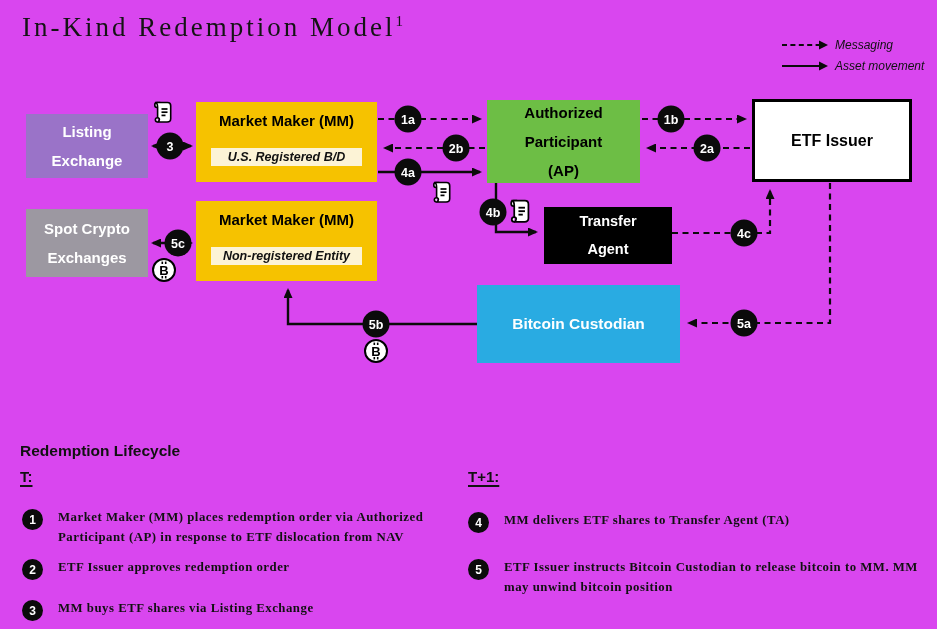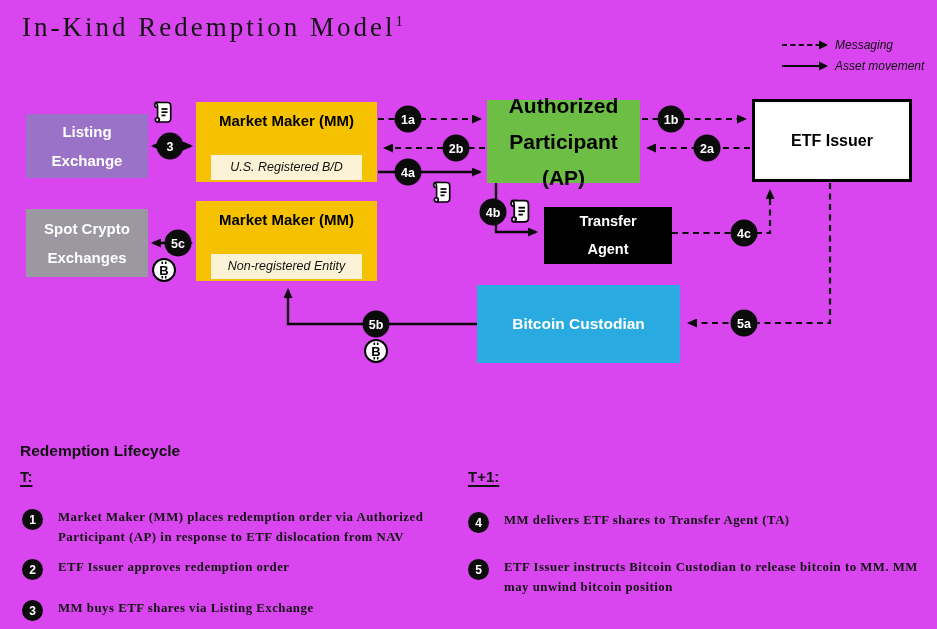--- a/index.html
+++ b/index.html
@@ -18,24 +18,24 @@
   svg.wires{position:absolute;left:0;top:0;width:937px;height:629px;z-index:1;pointer-events:none;}
   
   .box{position:absolute;display:flex;flex-direction:column;align-items:center;justify-content:center;
        text-align:center;font-weight:bold;z-index:2;line-height:1.2;gap:11px;}
   .box-listing{left:26px;top:114px;width:122px;height:64px;background:var(--purple,#9A73C8);color:#fff;font-size:15px;}
   .box-spot{left:26px;top:209px;width:122px;height:68px;background:var(--gray,#9C98A1);color:#fff;font-size:15px;text-align:right;}
   .box-mm{left:196px;width:181px;height:80px;background:var(--yellow,#F6C200);color:#000;
           justify-content:flex-start;padding-top:0;}
   .box-mm1{top:102px;} .box-mm2{top:201px;}
   .mm-title{font-size:15px;margin-top:10px;}
-  .mm-sub{margin-top:14px;width:151px;height:25px;background:var(--cream,#FCF3D6);
+  .mm-sub{margin-top:7px;width:151px;height:18px;background:var(--cream,#FCF3D6);
           display:flex;align-items:center;justify-content:center;
-          font-style:italic;font-weight:normal;font-size:12.5px;color:#111;}
-  .box-ap{left:487px;top:100px;width:153px;height:83px;background:var(--green,#6DBE45);color:#000;font-size:21px;}
+          font-style:italic;font-weight:bold;font-size:12.5px;color:#111;}
+  .box-ap{left:487px;top:100px;width:153px;height:83px;background:var(--green,#6DBE45);color:#000;font-size:15px;}
   .box-issuer{left:752px;top:99px;width:160px;height:83px;background:#fff;border:3px solid #000;
               color:#000;font-size:16px;box-sizing:border-box;}
   .box-ta{left:544px;top:207px;width:128px;height:57px;background:#000;color:#fff;font-size:14.5px;}
   .box-btc{left:477px;top:285px;width:203px;height:78px;background:var(--blue,#29ABE2);color:#fff;font-size:15.5px;justify-content:center;}
   
   .badge{position:absolute;width:27px;height:27px;border-radius:50%;background:var(--ink,#0b0b0b);
          color:#fff;font-size:12.5px;font-weight:bold;display:flex;align-items:center;justify-content:center;
          transform:translate(-50%,-50%);z-index:3;}
   
   .icon{position:absolute;z-index:3;}

